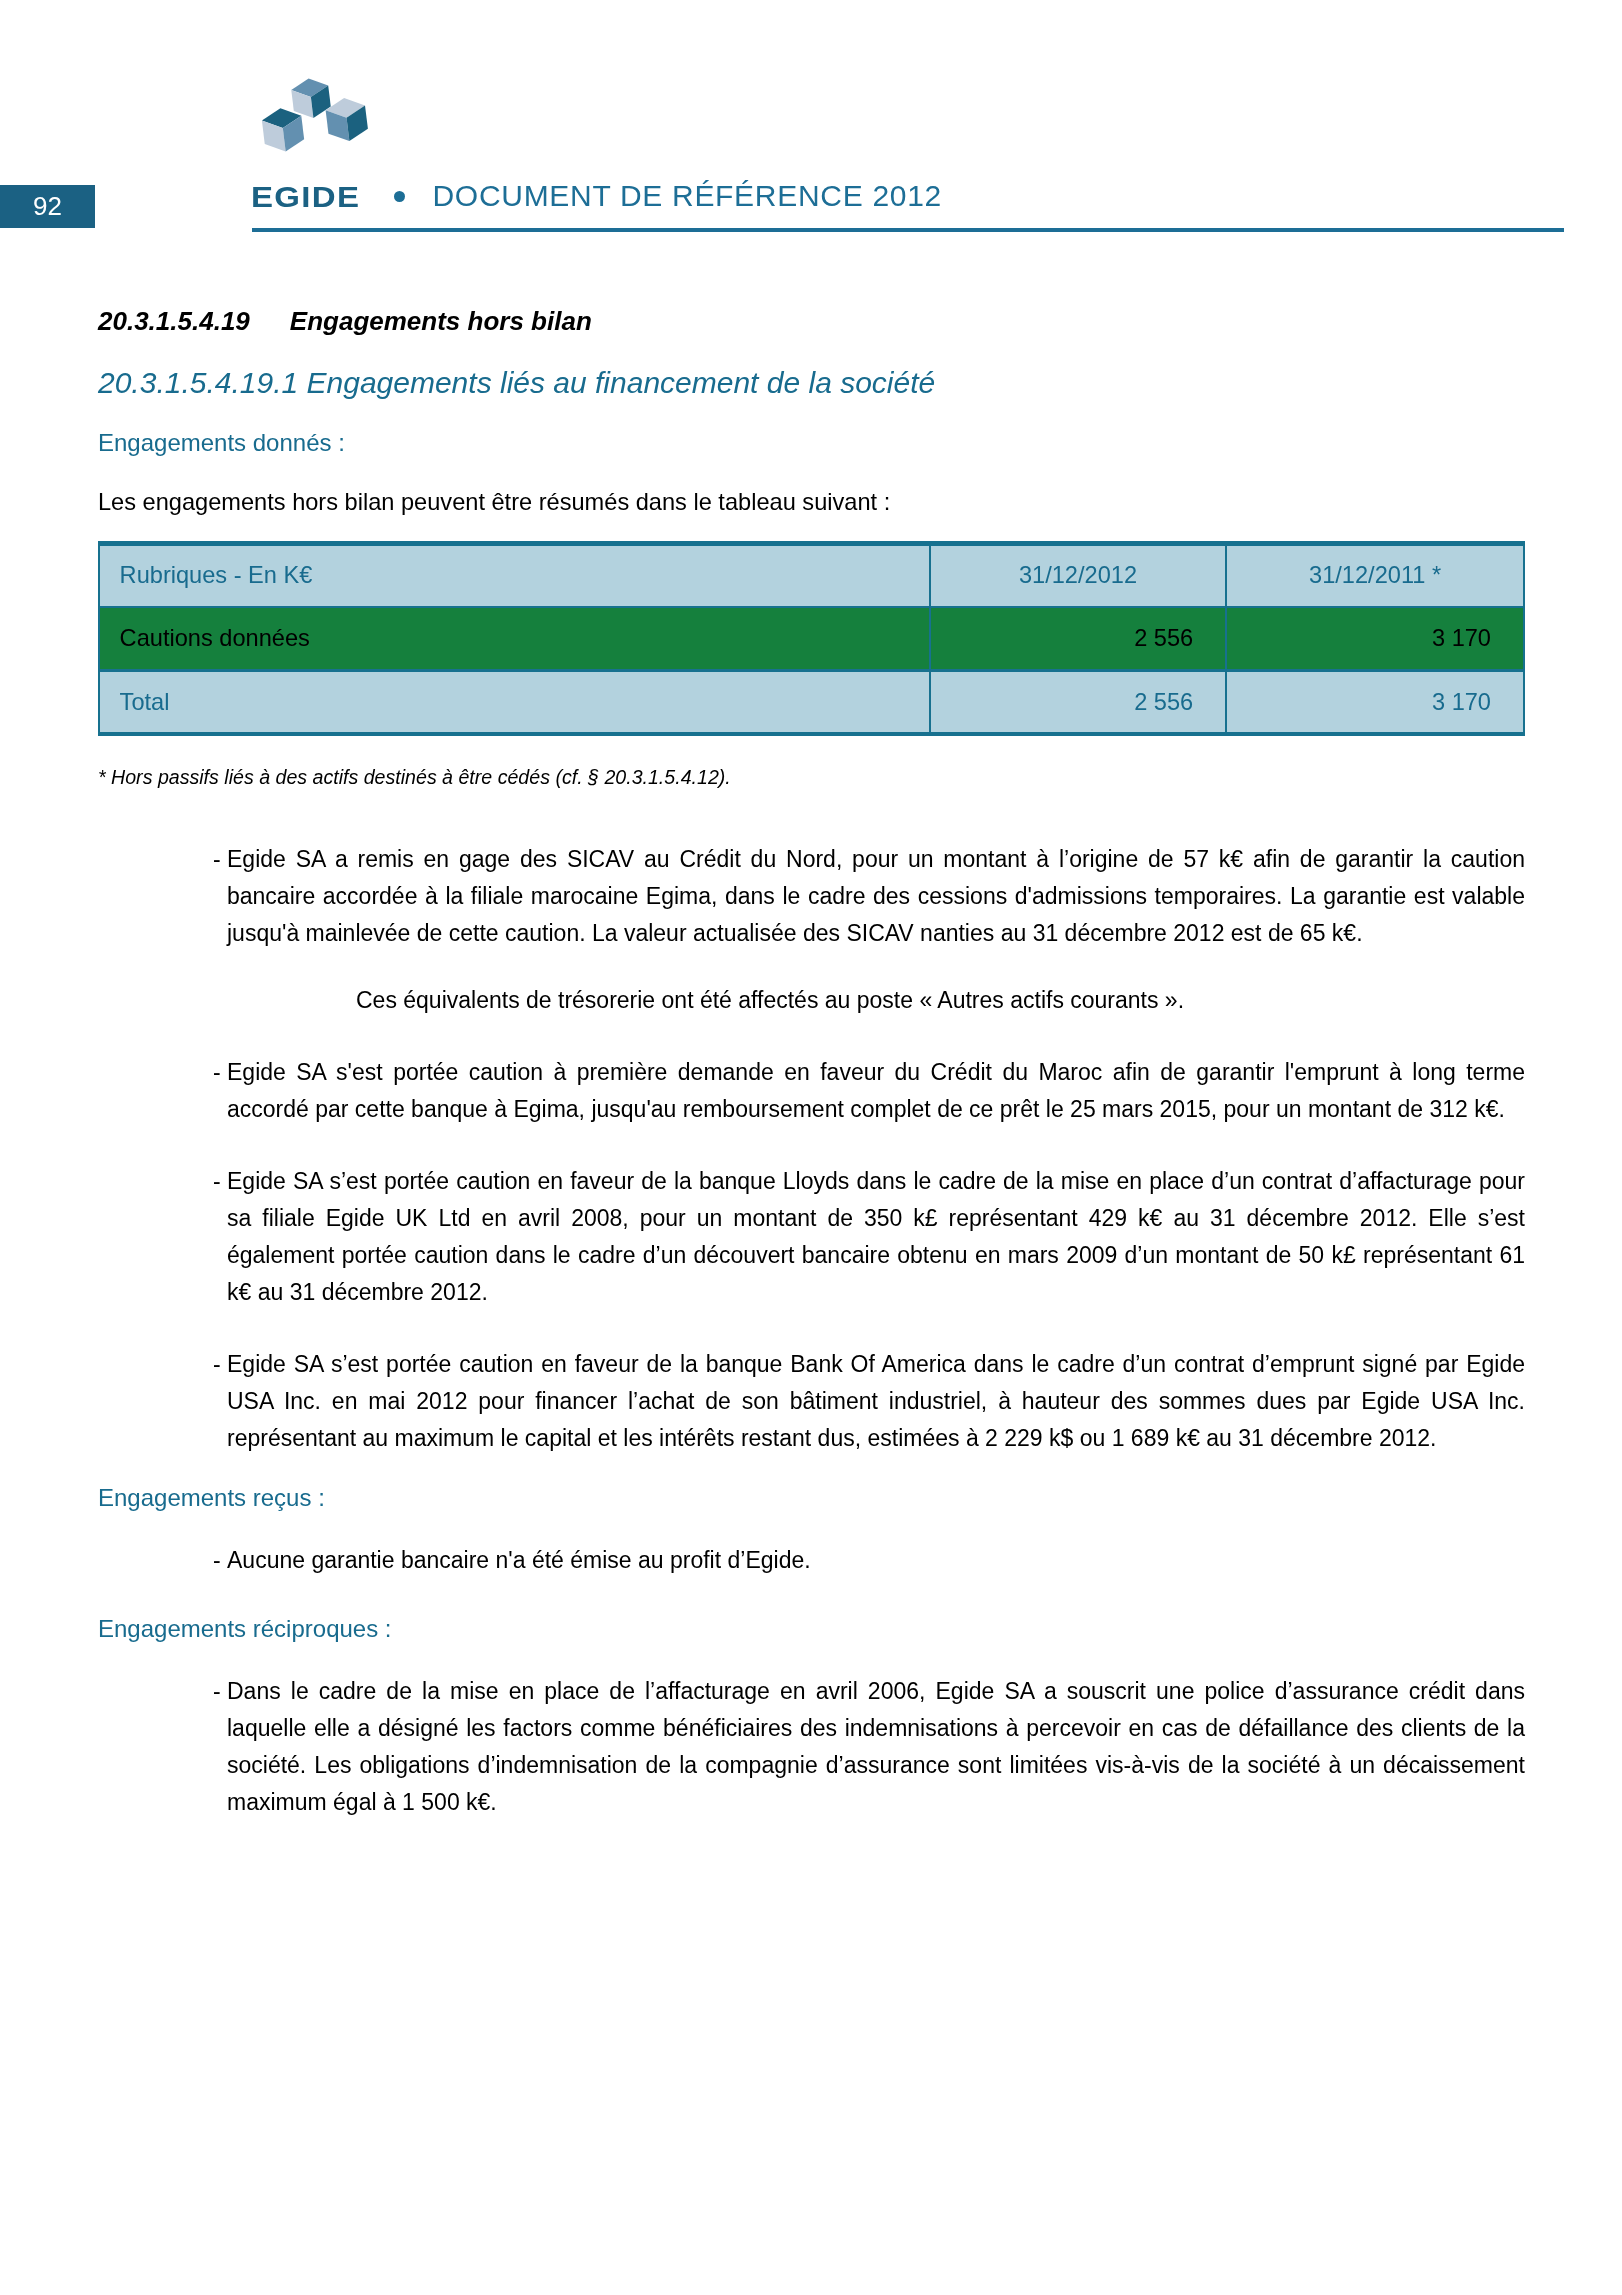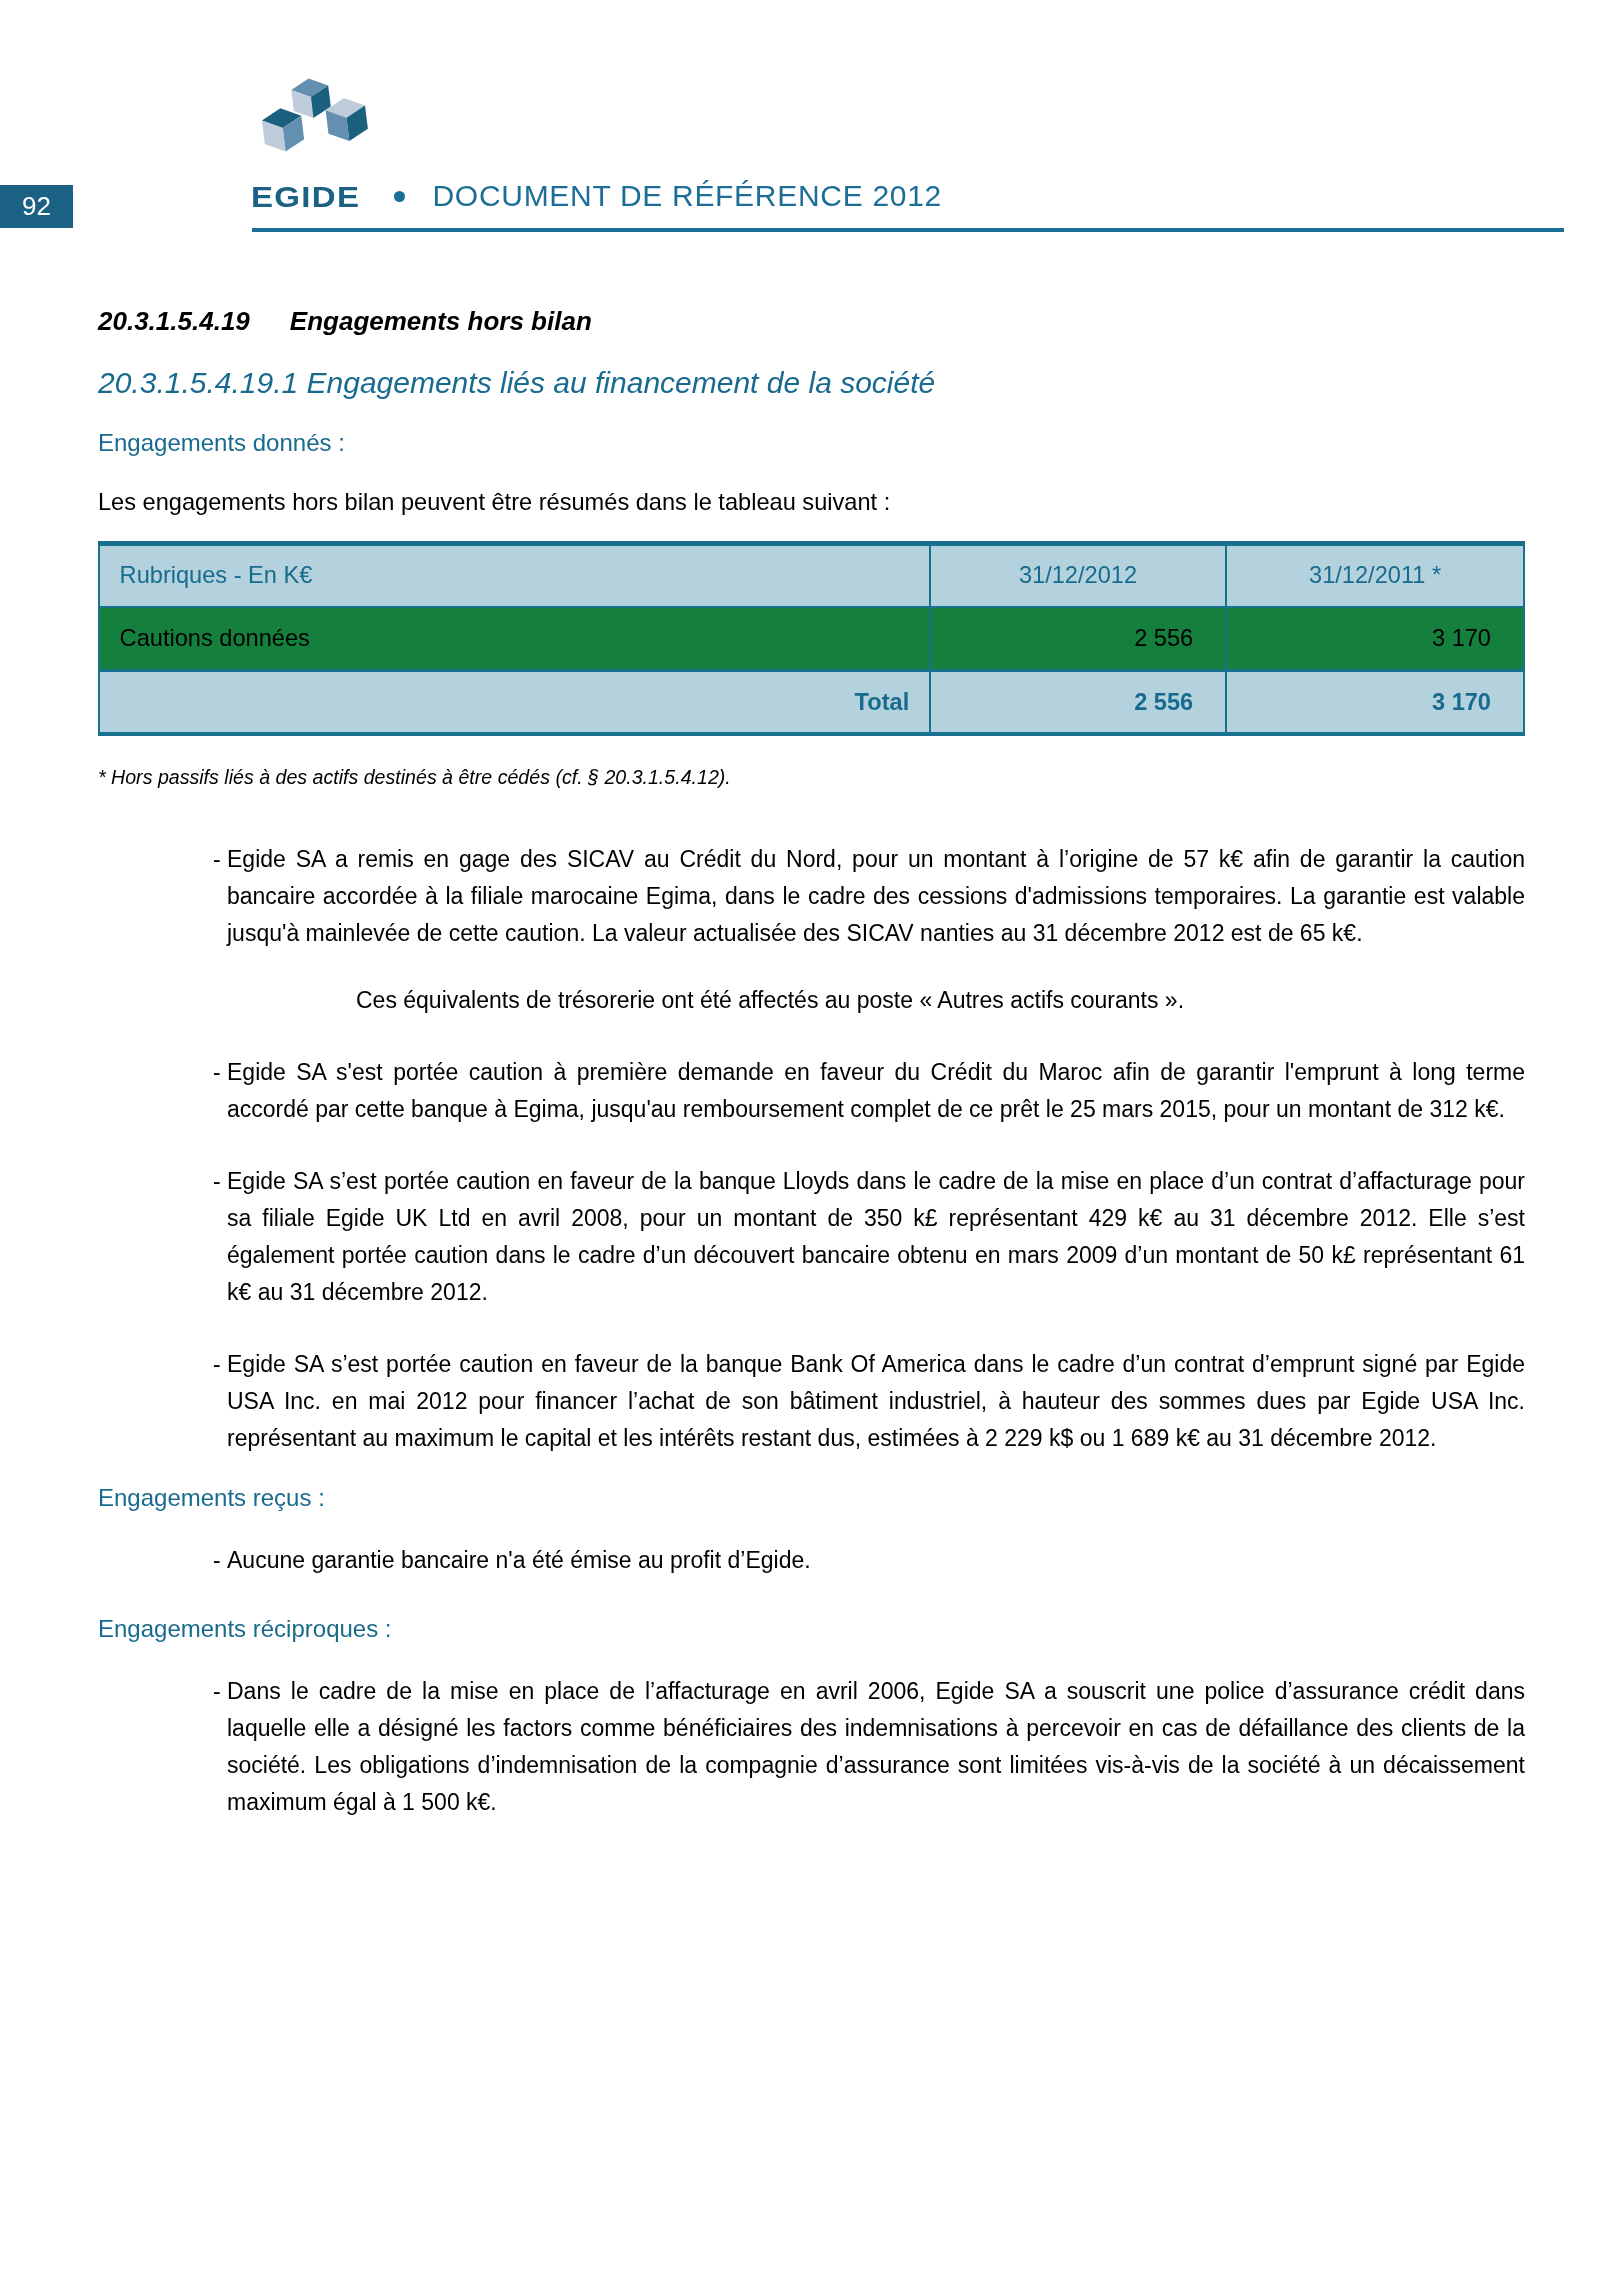--- a/index.html
+++ b/index.html
@@ -16,21 +16,21 @@
   html,body{width:1623px;height:2295px;background:#ffffff;}
   body{
     font-family:"Liberation Sans","DejaVu Sans",sans-serif;
     color:#000;
     position:relative;
     overflow:hidden;
   }
 
   
   .page-number-badge{
-    position:absolute;left:0;top:185px;width:73px;height:43px;
+    position:absolute;left:0;top:185px;width:95px;height:43px;
     background:var(--accent-dark);color:#fff;
     display:flex;align-items:center;justify-content:center;
     font-size:26px;
   }
   .logo-block{position:absolute;left:251px;top:77px;width:131px;}
   .logo-cubes{display:block;margin-left:3.9px;}
   .logo-wordmark{
     display:block;margin-top:3.9px;
     font-size:33px;font-weight:800;letter-spacing:1.3px;
     color:var(--accent-dark);
@@ -90,21 +90,21 @@
   }
   table.commitments thead th{
     background:var(--table-header-bg);color:var(--teal-text);
     font-weight:normal;text-align:center;
   }
   table.commitments thead th.rowhead{text-align:left;}
   table.commitments td.num{text-align:right;padding-right:32px;}
   table.commitments tbody td{background:#15803d;color:#000;}
   table.commitments tr.total td{
     background:var(--table-header-bg);color:var(--teal-text);
-    font-weight:bold;border-top:3.9px solid var(--table-border);text-align:right;
+    font-weight:normal;border-top:3.9px solid var(--table-border);
   }
 
   .footnote{
     margin-top:29px;font-size:19.6px;font-style:italic;color:#000;line-height:25px;
   }
 
   
   .bullet-list{margin-top:51px;}
   .bullet-item{position:relative;padding-left:129px;margin-bottom:35px;}
   .bullet-marker{position:absolute;left:115px;top:0;}

